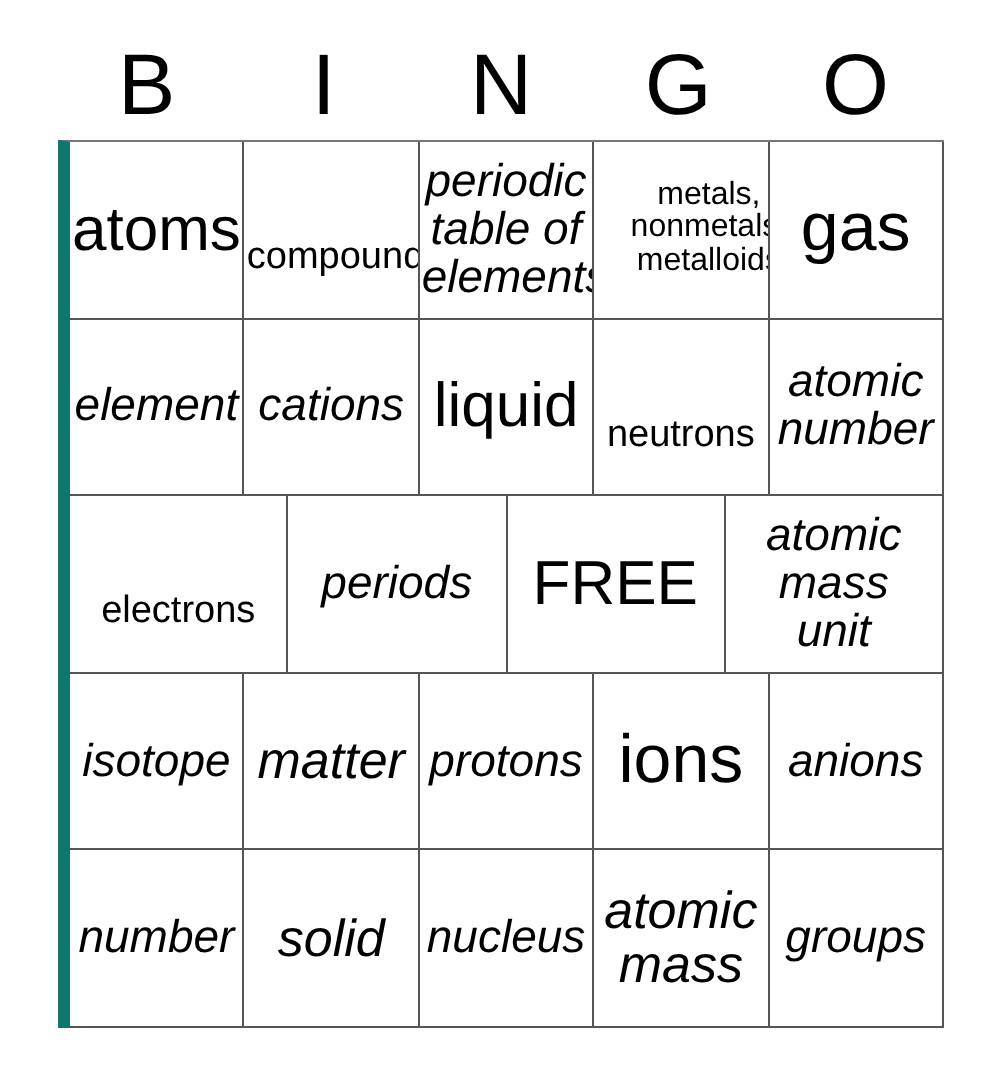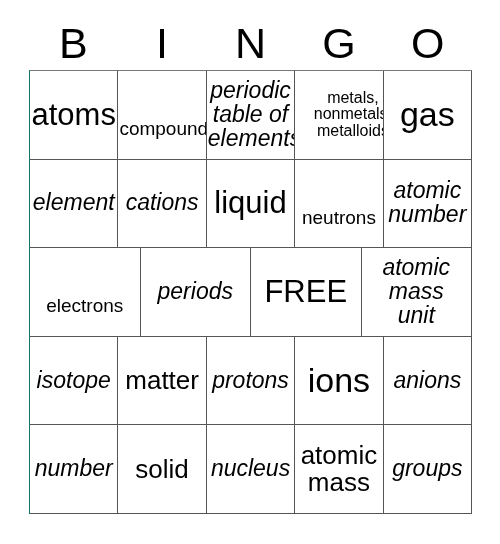--- a/index.html
+++ b/index.html
@@ -45,21 +45,21 @@
   }
 
   
   .grid {
     position: absolute;
     left: 29px;
     top: 70px;
     width: 443px;
     height: 444px;
     border-top: 1px solid #777777;
-    border-left: 1px solid #0f766e;
+    border-left: 6px solid #0f766e;
     box-sizing: border-box;
     display: flex;
     flex-direction: column;
   }
   .grid-row {
     flex: 1 1 0;
     display: flex;
     min-height: 0;
   }
   .cell {
@@ -79,21 +79,21 @@
     display: block;
     width: 100%;
     line-height: 1.04;
     white-space: pre-line;
     word-break: normal;
   }
 
   
   .fs-xl  { font-size: 34px; }
   .fs-lg  { font-size: 31px; }
-  .fs-mdl { font-size: 26px; }
+  .fs-mdl { font-size: 26px; font-style: italic; }
   .fs-md  { font-size: 23px; font-style: italic; }
   .fs-sm  { font-size: 19px; margin-top: 28px; }
   .fs-xs  { font-size: 16px; padding-left: 28px; }
 </style>
 </head>
 <body>
 
 <div class="bingo-card">
 
   <div class="header-row">

